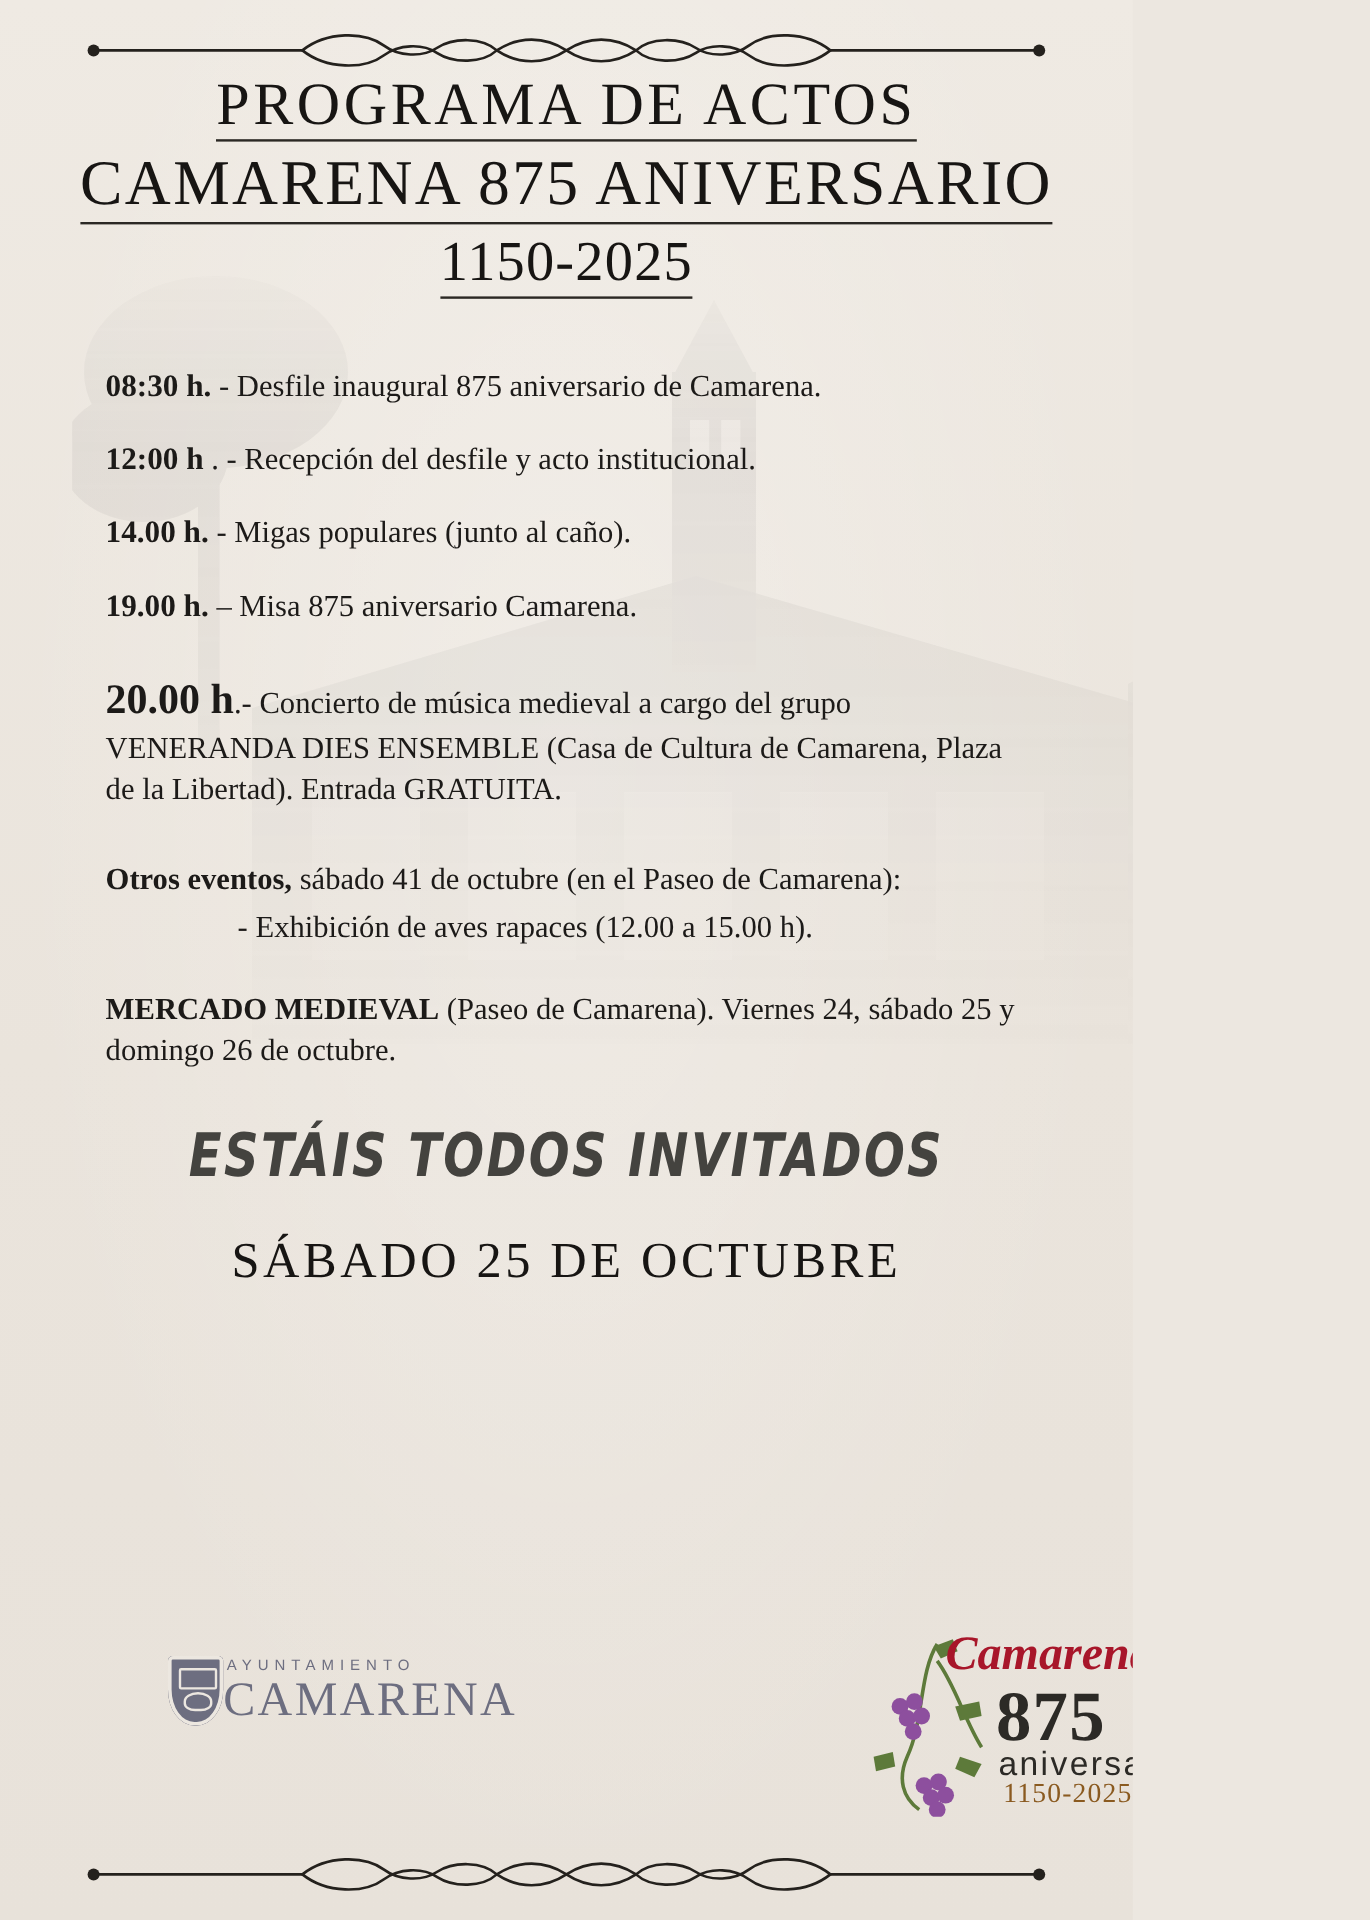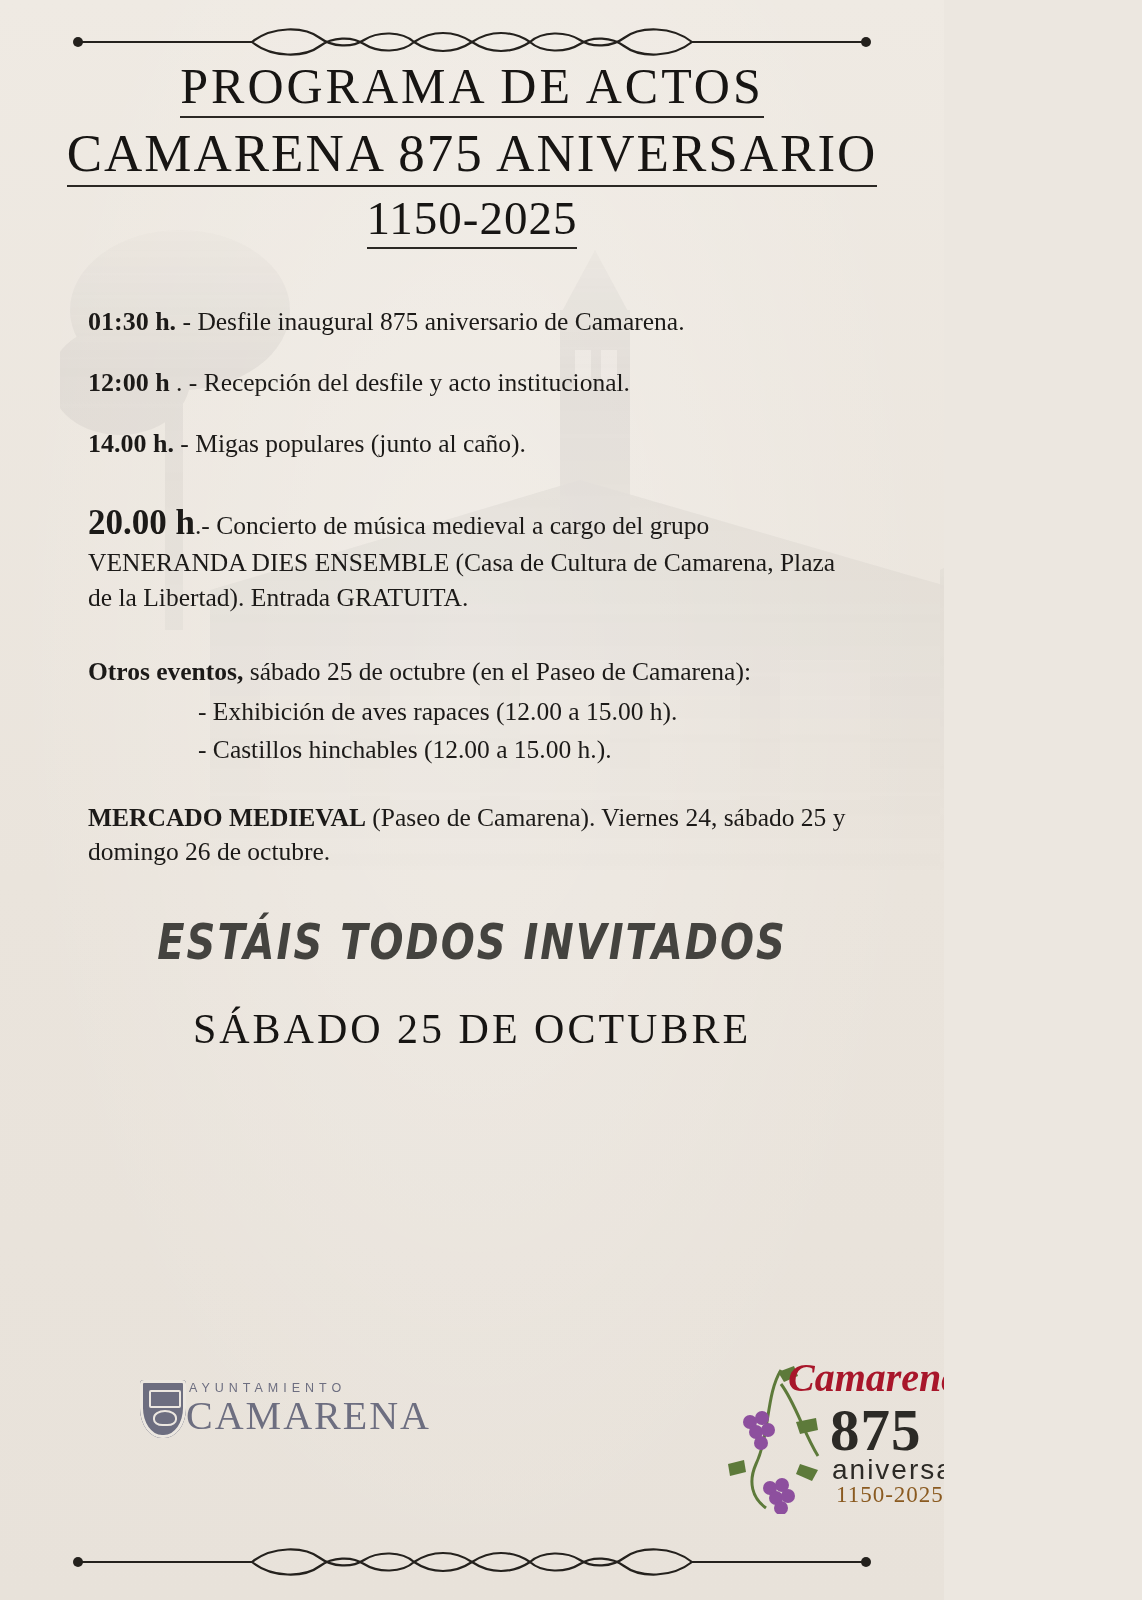--- a/index.html
+++ b/index.html
@@ -324,43 +324,45 @@
 
     <div class="title-block">
       <div class="title-line title-1">PROGRAMA DE ACTOS</div><br>
       <div class="title-line title-2">CAMARENA 875 ANIVERSARIO</div><br>
       <div class="title-line title-3">1150-2025</div>
     </div>
 
     <div class="schedule">
 
       <div class="item">
-        <span class="time">01:30 h.</span><span> - </span><span>Desfile inaugural 875 aniversario de Camarena.</span>
+        <span class="time">08:30 h.</span><span> - </span><span>Desfile inaugural 875 aniversario de Camarena.</span>
       </div>
 
       <div class="item">
         <span class="time">12:00 h</span><span> . - </span><span>Recepción del desfile y acto institucional.</span>
       </div>
 
       <div class="item">
         <span class="time">14.00 h.</span><span> - </span><span>Migas populares (junto al caño).</span>
       </div>
 
+      <div class="item">
+        <span class="time">19.00 h.</span><span> – </span><span>Misa 875 aniversario Camarena.</span>
+      </div>
 
       <div class="item item-big">
         <span class="time">20.00 h</span><span>.- </span><span>Concierto de música medieval a cargo del grupo VENERANDA DIES ENSEMBLE (Casa de Cultura de Camarena, Plaza de la Libertad). Entrada GRATUITA.</span>
       </div>
 
       <div class="others">
         <div>
-          <span class="lead">Otros eventos,</span><span> sábado 25 de octubre (en el Paseo de Camarena):</span>
+          <span class="lead">Otros eventos,</span><span> sábado 41 de octubre (en el Paseo de Camarena):</span>
         </div>
         <div class="bullets">
           <div>- Exhibición de aves rapaces (12.00 a 15.00 h).</div>
-          <div>- Castillos hinchables (12.00 a 15.00 h.).</div>
         </div>
       </div>
 
       <div class="market">
         <b>MERCADO MEDIEVAL</b><span> (Paseo de Camarena). Viernes 24, sábado 25 y domingo 26 de octubre.</span>
       </div>
 
     </div>
 
     <div class="invited">ESTÁIS TODOS INVITADOS</div>

